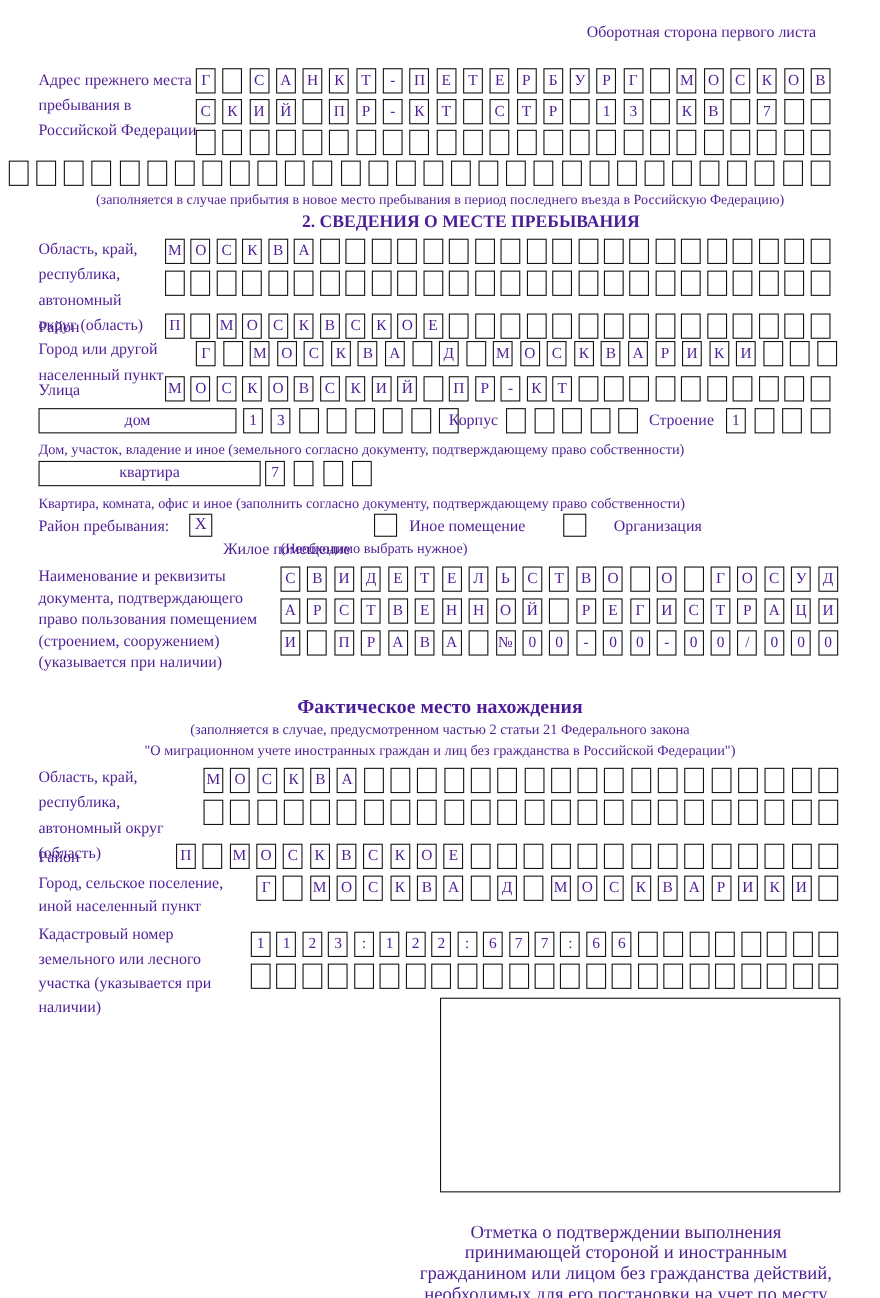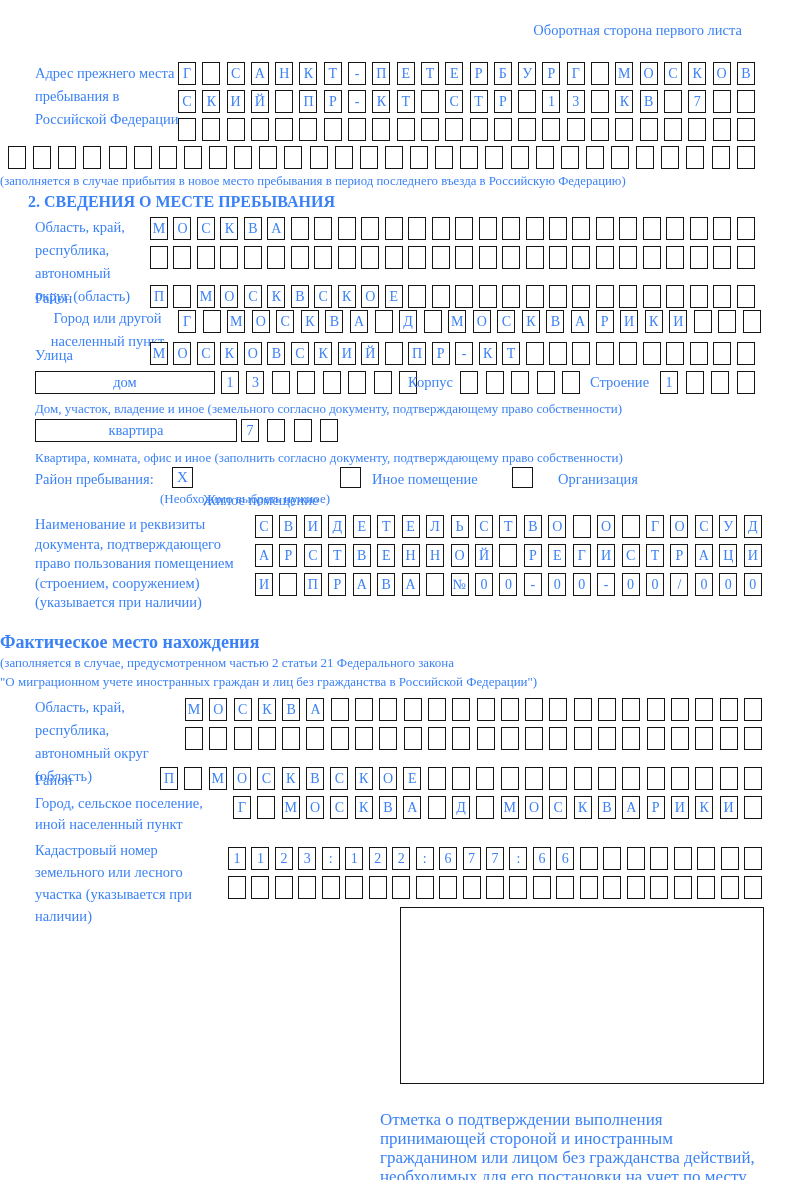--- a/index.html
+++ b/index.html
@@ -1,21 +1,21 @@
 <!DOCTYPE html>
 <html><head>
 <meta charset="utf-8">
 <style>
   html,body{margin:0;padding:0;background:#fff;}
-  #page{position:relative;width:800px;height:1180px;background:#fff;color:#3b82f6;
+  #page{position:relative;width:800px;height:1180px;background:#fff;color:#4c1d95;
         font-family:"Liberation Serif",serif;overflow:hidden;}
   .abs{position:absolute;}
   .label{font-size:14.5px;line-height:23px;}
   .small-note{font-size:13px;white-space:nowrap;}
-  .center{}
+  .center{text-align:center;}
   .cellrow{position:absolute;display:flex;justify-content:space-between;}
   .cell{flex:none;width:16px;height:21px;border:1.6px solid #151515;background:#fff;
         display:flex;align-items:center;justify-content:center;
         font-size:14px;font-family:"Liberation Serif",serif;}
   .bigbox{position:absolute;height:21px;border:1.6px solid #151515;display:flex;
           align-items:center;justify-content:center;font-size:14.5px;background:#fff;}
   .chkbox{position:absolute;width:19px;height:19px;border:1.6px solid #151515;display:flex;
           align-items:center;justify-content:center;font-size:15px;background:#fff;}
   .title{font-weight:bold;font-size:16px;margin-left:28px;}
   .subtitle{font-weight:bold;font-size:18px;}
@@ -223,21 +223,21 @@
       <div class="cell"></div>
       <div class="cell"></div>
       <div class="cell"></div>
       <div class="cell"></div>
       <div class="cell"></div>
       <div class="cell"></div>
       <div class="cell"></div>
       <div class="cell"></div>
     </div>
 
-  <div class="abs label" style="top:307px;left:35px;width:145px;text-align:center;">Город или другой населенный пункт</div>
+  <div class="abs label" style="top:307px;left:35px;width:145px;">Город или другой населенный пункт</div>
   <div class="cellrow" style="top:310px;left:178px;width:583px;">
       <div class="cell">Г</div>
       <div class="cell"></div>
       <div class="cell">М</div>
       <div class="cell">О</div>
       <div class="cell">С</div>
       <div class="cell">К</div>
       <div class="cell">В</div>
       <div class="cell">А</div>
       <div class="cell"></div>

